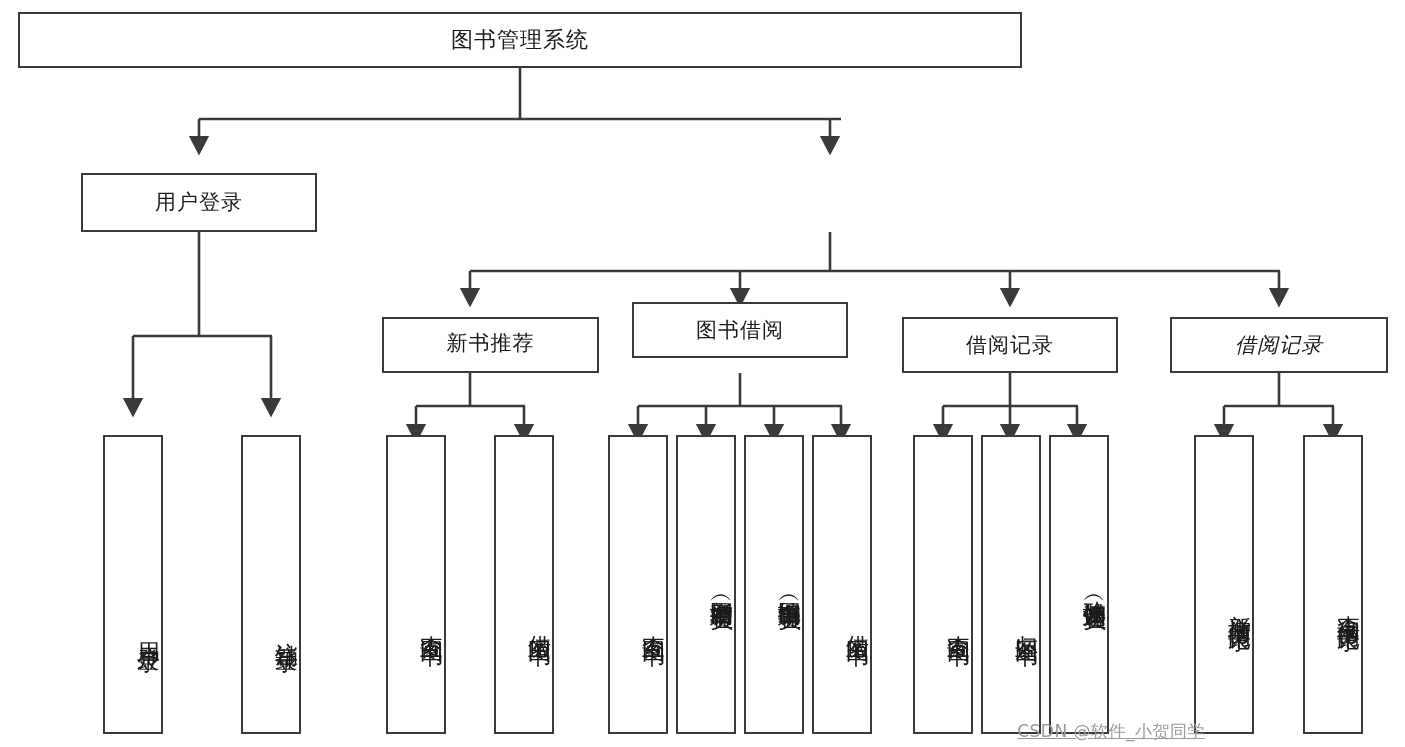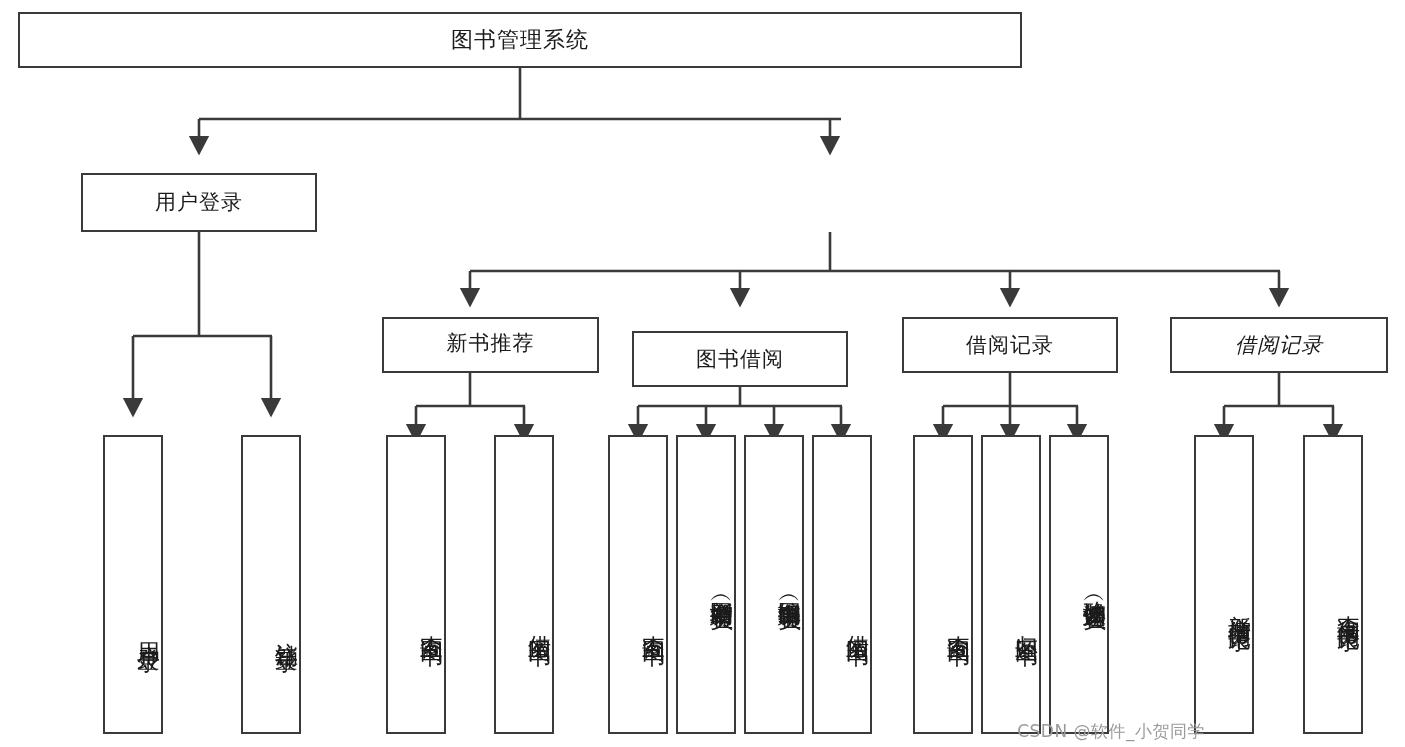--- a/index.html
+++ b/index.html
@@ -63,20 +63,21 @@
   }
   #watermark {
     position: absolute;
     right: 8px;
     bottom: 4px;
     font-size: 17px;
     color: #9a9a9a;
     letter-spacing: 0.5px;
     white-space: nowrap;
     pointer-events: none;
+    text-decoration: underline;
   }
 </style>
 </head>
 <body>
 
 <div id="diagram-root">
 
   <svg id="tree-svg" viewBox="0 0 1405 747">
     <defs>
       <marker id="arrowhead" markerWidth="9" markerHeight="9" refX="1.5" refY="4.5" orient="auto" markerUnits="strokeWidth">
@@ -131,21 +132,21 @@
     <span class="node-label">图书管理系统</span>
   </div>
 
   <div class="node-box horizontal-label" style="left:81px; top:173px; width:236px; height:59px;">
     <span class="node-label">用户登录</span>
   </div>
 
   <div class="node-box horizontal-label" style="left:382px; top:317px; width:217px; height:56px;font-family:Liberation Mono, monospace;">
     <span class="node-label">新书推荐</span>
   </div>
-  <div class="node-box horizontal-label" style="left:632px; top:331px; width:216px; height:56px;">
+  <div class="node-box horizontal-label" style="left:632px; top:302px; width:216px; height:56px;">
     <span class="node-label">图书借阅</span>
   </div>
   <div class="node-box horizontal-label" style="left:902px; top:317px; width:216px; height:56px;">
     <span class="node-label">借阅记录</span>
   </div>
   <div class="node-box horizontal-label" style="left:1170px; top:317px; width:218px; height:56px;font-style:italic;">
     <span class="node-label">借阅记录</span>
   </div>
 
   <div class="node-box vertical-label" style="left:103px; top:435px; width:60px; height:299px; padding-top:90px;">

